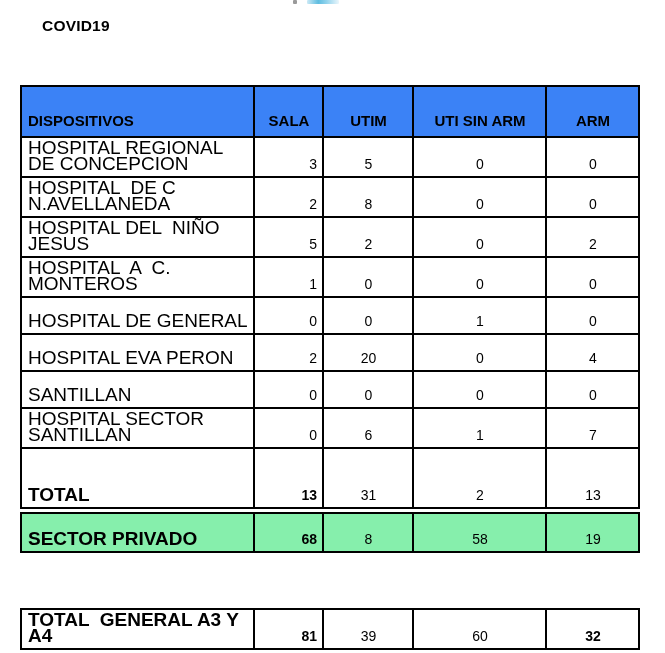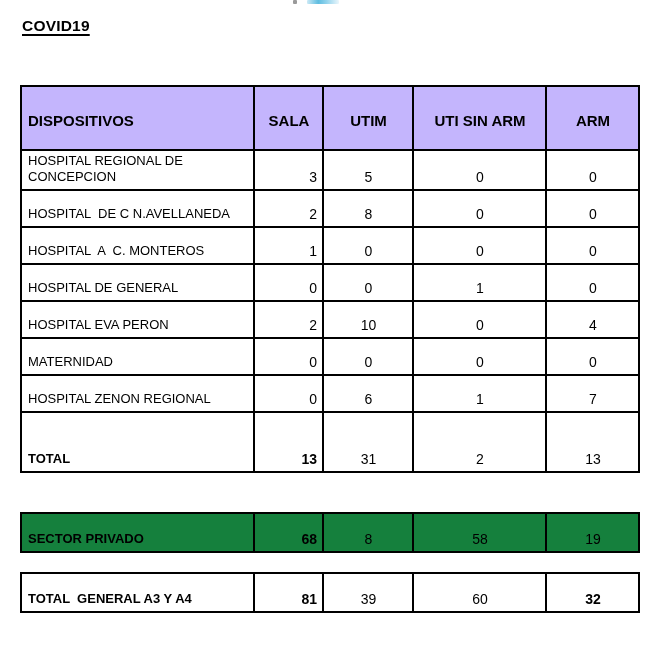--- a/index.html
+++ b/index.html
@@ -15,54 +15,55 @@
   }
   .artifact-blue{
     position:absolute;left:307px;top:0;width:32px;height:4px;
     background:linear-gradient(90deg,#cdeaf6 0%,#5fbde0 35%,#8fd2ec 60%,#c9e9f6 85%,#eaf6fb 100%);
     border-radius:1px;
   }
   
   .title-block{position:absolute;left:22px;top:14px;line-height:23px;}
   .title-line{
     font-weight:bold;font-size:15.5px;letter-spacing:.2px;
-    text-decoration:underline;text-decoration-thickness:2px;text-underline-offset:3px;
+    text-decoration-thickness:2px;text-underline-offset:3px;
     white-space:pre;
+    margin-left:20px;
   }
   
   table{
     position:absolute;left:20px;border-collapse:collapse;table-layout:fixed;
     width:618px;
   }
   #main-table{top:85px;}
   #sector-table{top:512px;}
-  #grand-table{top:572px;}
+  #grand-table{top:608px;}
   col.w0{width:233px;} col.w1{width:69px;} col.w2{width:90px;}
   col.w3{width:133px;} col.w4{width:93px;}
   th,td{
     border:2px solid #000000;vertical-align:bottom;
     padding:2px 5px 4px 6px;overflow:hidden;
   }
   th{
-    background:#c4b5fd;font-weight:bold;font-size:15px;
-    text-align:center;padding-bottom:20px;height:40px;
+    background:#3b82f6;font-weight:bold;font-size:15px;
+    text-align:center;padding-bottom:7px;height:40px;
   }
   th.c0{text-align:left;}
   td{font-size:14px;}
-  td.c0{font-size:13px;text-align:left;white-space:pre-wrap;line-height:16px;}
+  td.c0{font-size:19px;text-align:left;white-space:pre-wrap;line-height:16px;}
   td.c1{text-align:right;}
   td.c2,td.c3,td.c4{text-align:center;}
   tbody tr{height:37px;}
   tr.row-tall{height:40px;}
   tr.total-row{height:60px;}
   #sector-table tbody tr,#grand-table tbody tr{height:39px;}
   .total-label{text-align:right;font-weight:bold;font-size:14px;}
   .sector-label{font-weight:bold;font-size:14px;}
   .bold{font-weight:bold;}
-  .gray-row td{background:#15803d;}
+  .gray-row td{background:#86efac;}
 </style>
 </head>
 <body>
 
 <div class="artifact-speck"></div>
 <div class="artifact-blue"></div>
 
 <div class="title-block">
   <div class="title-line">COVID19</div>
 </div>
@@ -93,49 +94,56 @@
         <td class="c4">0</td>
       </tr>
       <tr>
         <td class="c0">HOSPITAL  DE C N.AVELLANEDA</td>
         <td class="c1">2</td>
         <td class="c2">8</td>
         <td class="c3">0</td>
         <td class="c4">0</td>
       </tr>
       <tr>
+        <td class="c0">HOSPITAL DEL  NIÑO JESUS</td>
+        <td class="c1">5</td>
+        <td class="c2">2</td>
+        <td class="c3">0</td>
+        <td class="c4">2</td>
+      </tr>
+      <tr>
         <td class="c0">HOSPITAL  A  C. MONTEROS</td>
         <td class="c1">1</td>
         <td class="c2">0</td>
         <td class="c3">0</td>
         <td class="c4">0</td>
       </tr>
       <tr>
         <td class="c0">HOSPITAL DE GENERAL</td>
         <td class="c1">0</td>
         <td class="c2">0</td>
         <td class="c3">1</td>
         <td class="c4">0</td>
       </tr>
       <tr>
         <td class="c0">HOSPITAL EVA PERON</td>
         <td class="c1">2</td>
-        <td class="c2">10</td>
+        <td class="c2">20</td>
         <td class="c3">0</td>
         <td class="c4">4</td>
       </tr>
       <tr>
-        <td class="c0">MATERNIDAD</td>
+        <td class="c0">SANTILLAN</td>
         <td class="c1">0</td>
         <td class="c2">0</td>
         <td class="c3">0</td>
         <td class="c4">0</td>
       </tr>
       <tr>
-        <td class="c0">HOSPITAL ZENON REGIONAL</td>
+        <td class="c0">HOSPITAL SECTOR SANTILLAN</td>
         <td class="c1">0</td>
         <td class="c2">6</td>
         <td class="c3">1</td>
         <td class="c4">7</td>
       </tr>
       <tr class="total-row">
         <td class="c0 total-label">TOTAL</td>
         <td class="c1 bold">13</td>
         <td class="c2">31</td>
         <td class="c3">2</td>

